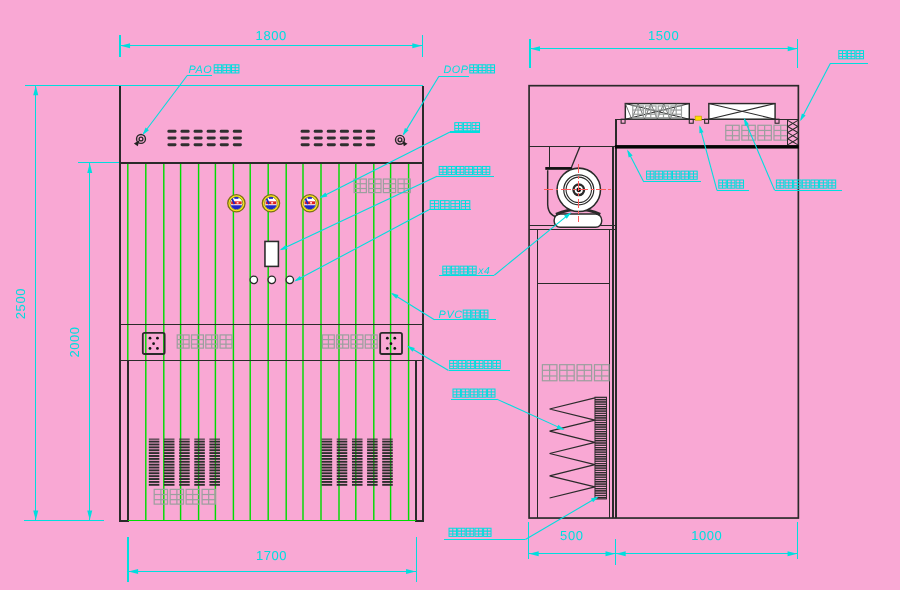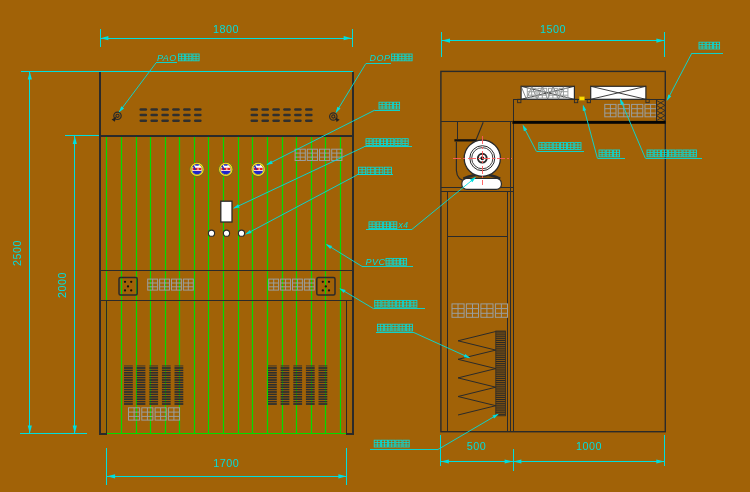--- a/index.html
+++ b/index.html
@@ -1,15 +1,15 @@
 <!DOCTYPE html>
 <html><head><meta charset="utf-8"><title>drawing</title>
 <style>
 html,body{margin:0;padding:0;background:#ffffff;}
-#page{position:relative;width:750px;height:492px;background:#a16207;overflow:hidden;}
+#page{position:relative;width:750px;height:492px;background:#f9a8d4;overflow:hidden;}
 svg{position:absolute;left:0;top:0;}
 text{letter-spacing:0.5px;}
 </style></head>
 <body>
 
 <div id="page">
 <svg width="750" height="492" viewBox="0 0 750 492">
 
 <g stroke="#00dc00" stroke-width="1.2">
         <line x1="106.5" y1="136" x2="106.5" y2="433.6"></line>

